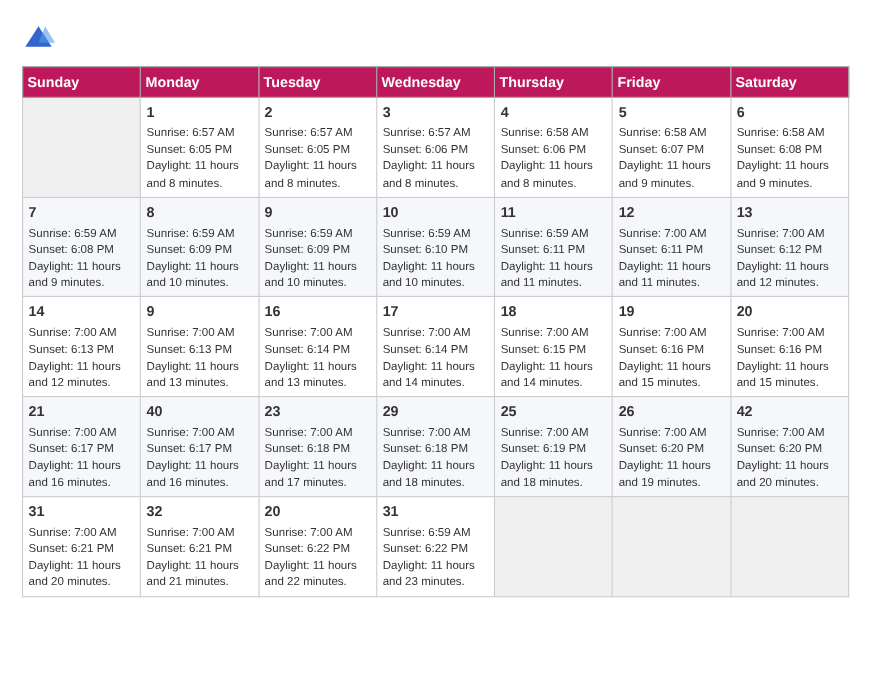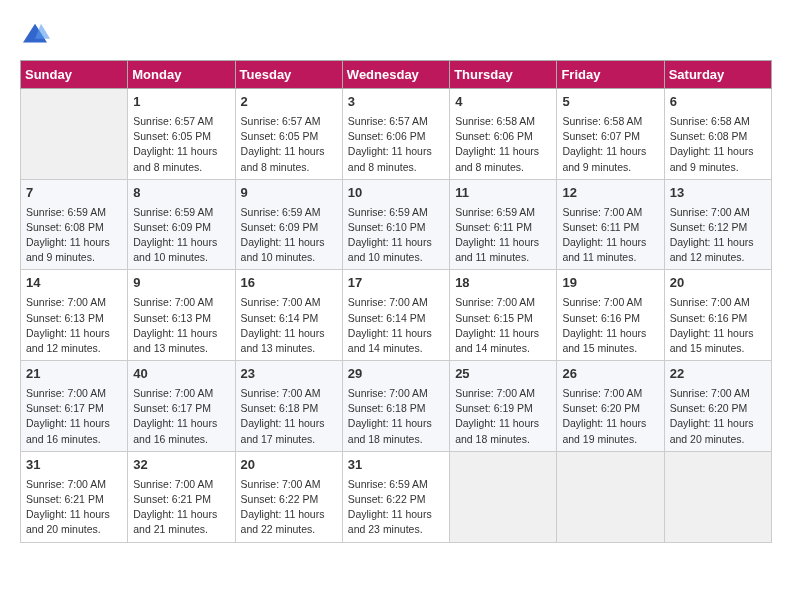--- a/index.html
+++ b/index.html
@@ -309,21 +309,21 @@
 and 18 minutes.</div>
         </td>
         <td>
           <span class="day-number">26</span>
           <div class="day-info" style="white-space: pre-line;">Sunrise: 7:00 AM
 Sunset: 6:20 PM
 Daylight: 11 hours
 and 19 minutes.</div>
         </td>
         <td>
-          <span class="day-number">22</span>
+          <span class="day-number">42</span>
           <div class="day-info" style="white-space: pre-line;">Sunrise: 7:00 AM
 Sunset: 6:20 PM
 Daylight: 11 hours
 and 20 minutes.</div>
         </td>
       </tr>
       <tr>
         <td>
           <span class="day-number">31</span>
           <div class="day-info" style="white-space: pre-line;">Sunrise: 7:00 AM

